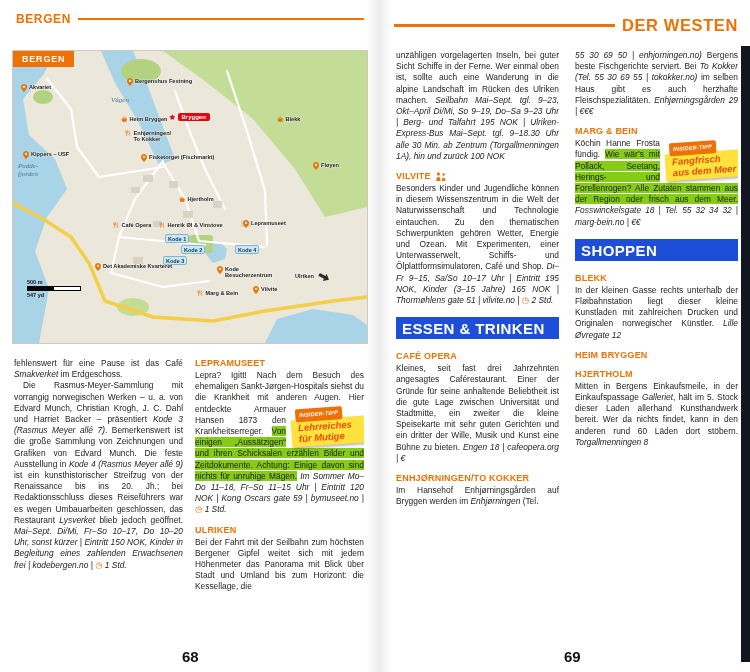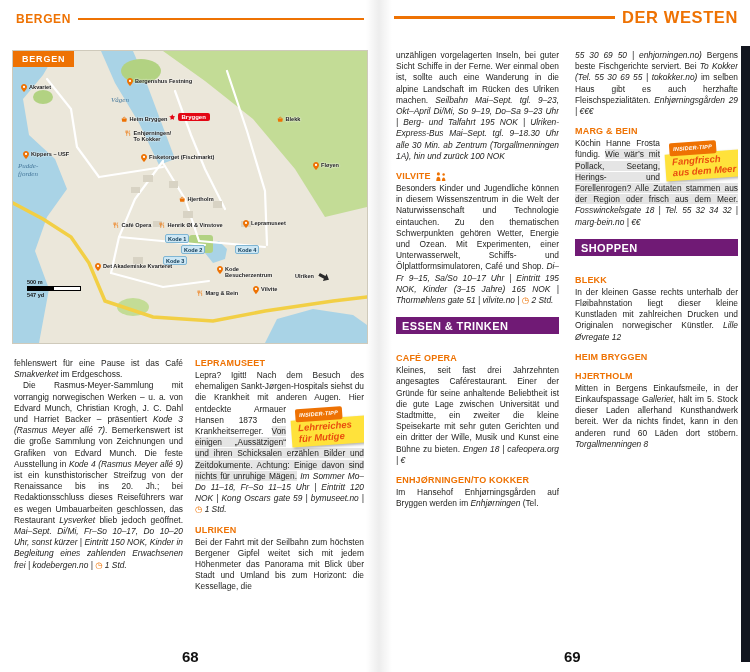--- a/index.html
+++ b/index.html
@@ -2,21 +2,21 @@
 <html lang="de"><head>
 <meta charset="utf-8">
 <style>
   html,body{margin:0;padding:0;width:750px;height:672px;background:#ffffff;overflow:hidden;
     font-family:"Liberation Sans","DejaVu Sans",sans-serif;color:#1d1d1b;}
   .page{position:absolute;inset:0;}
 
   
   .head{position:absolute;display:flex;align-items:center;gap:7px;}
   .head-left{left:16px;top:12px;width:348px;}
-  .head-right{left:394px;top:8px;width:344px;}
+  .head-right{left:394px;top:16px;width:344px;}
   .head-rule{flex:1;height:2.5px;background:#ee7203;}
   .head-sm{color:#ee7203;font-weight:bold;font-size:12px;letter-spacing:.6px;}
   .head-lg{color:#ee7203;font-weight:bold;font-size:16.5px;letter-spacing:.6px;}
 
   
   .edge-bar{position:absolute;right:0;top:46px;width:9px;height:616px;background:#12161f;}
 
   .gutter{position:absolute;left:366px;top:0;width:26px;height:672px;
     background:linear-gradient(90deg,rgba(0,0,0,0),rgba(0,0,0,.07) 50%,rgba(0,0,0,0));}
 
@@ -48,24 +48,24 @@
   .cols-left{position:absolute;left:14px;top:358px;width:350px;height:292px;display:flex;gap:12px;overflow:hidden;}
   .cols-right{position:absolute;left:396px;top:50px;width:342px;height:594px;display:flex;gap:16px;overflow:hidden;}
   .col{width:169px;overflow:hidden;}
   .cols-right .col{width:165px;}
   .body{margin:0;font-size:8.4px;line-height:11.2px;text-align:justify;
     -webkit-hyphens:auto;hyphens:auto;}
   .indent{text-indent:9px;}
   .sub{color:#ee7203;font-size:9px;font-weight:bold;margin:9px 0 2px;letter-spacing:.2px;
     display:flex;align-items:center;gap:3px;}
   .col > .sub:first-child, .col > .body:first-child{margin-top:0;}
-  .banner{background:#701a75;color:#fff;font-weight:bold;font-size:11px;letter-spacing:.4px;
-    padding:3px 6px 2px;margin:11px 0 19px;}
+  .banner{background:#1d4ed8;color:#fff;font-weight:bold;font-size:15px;letter-spacing:.4px;
+    padding:3px 6px 2px;margin:11px 0 12px;}
   .s-i{font-style:italic;}
-  .s-hl{background:#e5e5e5;}
+  .s-hl{background:#84cc16;}
   .s-c{color:#ee7203;font-weight:bold;}
   .fam{width:14px;height:9px;}
 
   
   .tip-badge{float:right;clear:right;width:76px;margin:1px -3px 3px 5px;transform:rotate(-4deg);
     display:block;position:relative;z-index:3;text-indent:0;}
   .tip-label{display:inline-block;background:#ee7203;color:#fff;font-size:5.5px;font-weight:bold;
     font-style:italic;padding:1px 4px;border-radius:2px;position:relative;left:5px;top:2px;z-index:2;
     letter-spacing:.2px;white-space:nowrap;}
   .tip-lines{display:block;background:#ffe23b;color:#e94e0f;font-weight:bold;font-style:italic;

